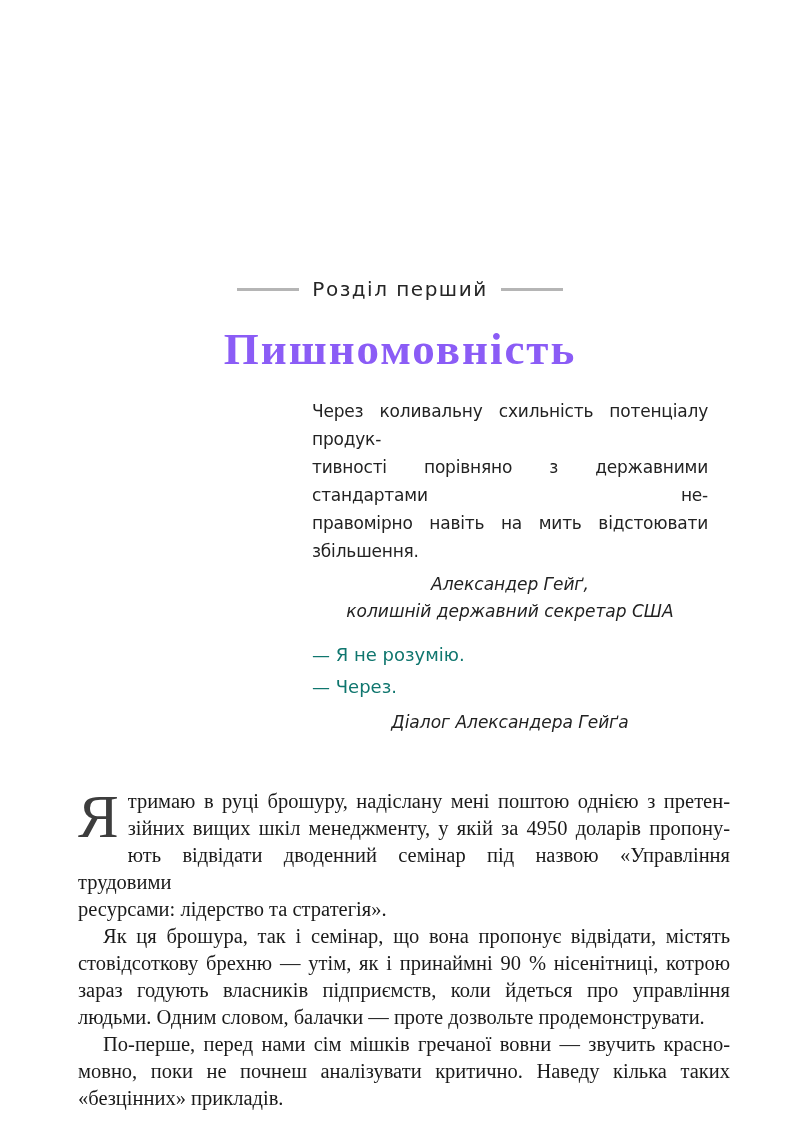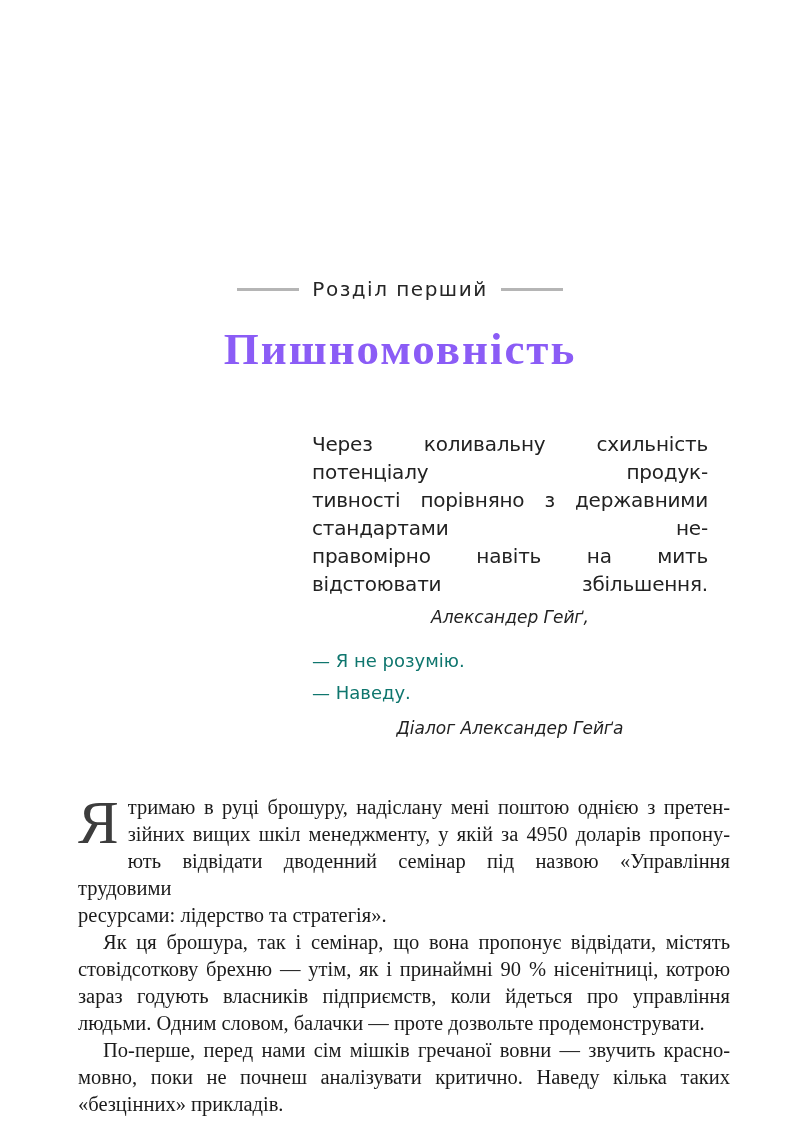--- a/index.html
+++ b/index.html
@@ -47,23 +47,23 @@
     letter-spacing: 2px;
     color: #8b5cf6;
   }
 
   
   .quote-block {
     width: 396px;
     margin-left: 312px;
   }
   .epigraph {
-    margin-top: 56px;
+    margin-top: 23px;
     font-family: "DejaVu Sans", sans-serif;
-    font-size: 20px;
+    font-size: 17px;
     line-height: 28px;
     letter-spacing: -0.2px;
     color: #222222;
   }
   .epigraph > div {
     text-align: justify;
     text-align-last: justify;
   }
   .attr {
     margin-top: 6px;
@@ -125,27 +125,28 @@
   <div class="title">Пишномовність</div>
 
   <div class="quote-block">
     <div class="epigraph">
         <div class="eline">Через коливальну схильність потенціалу продук-</div>
         <div class="eline">тивності порівняно з державними стандартами не-</div>
         <div class="eline last">правомірно навіть на мить відстоювати збільшення.</div>
       </div>
     <div class="attr">
         <div class="aline">Александер Гейґ,</div>
+        <div class="aline last">колишній державний секретар США</div>
       </div>
     <div class="dialogue">
         <div class="dline">— Я не розумію.</div>
-        <div class="dline last">— Наведу.</div>
+        <div class="dline last">— Через.</div>
       </div>
     <div class="attr">
-        <div class="aline">Діалог Александер Гейґа</div>
+        <div class="aline">Діалог Александера Гейґа</div>
       </div>
   </div>
 
   <div class="body-text">
     <div class="para first">
       <span class="dropcap">Я</span>
       <div class="lines">
           <div class="bline">тримаю в руці брошуру, надіслану мені поштою однією з претен-</div>
           <div class="bline">зійних вищих шкіл менеджменту, у якій за 4950 доларів пропону-</div>
           <div class="bline">ють відвідати дводенний семінар під назвою «Управління трудовими</div>

